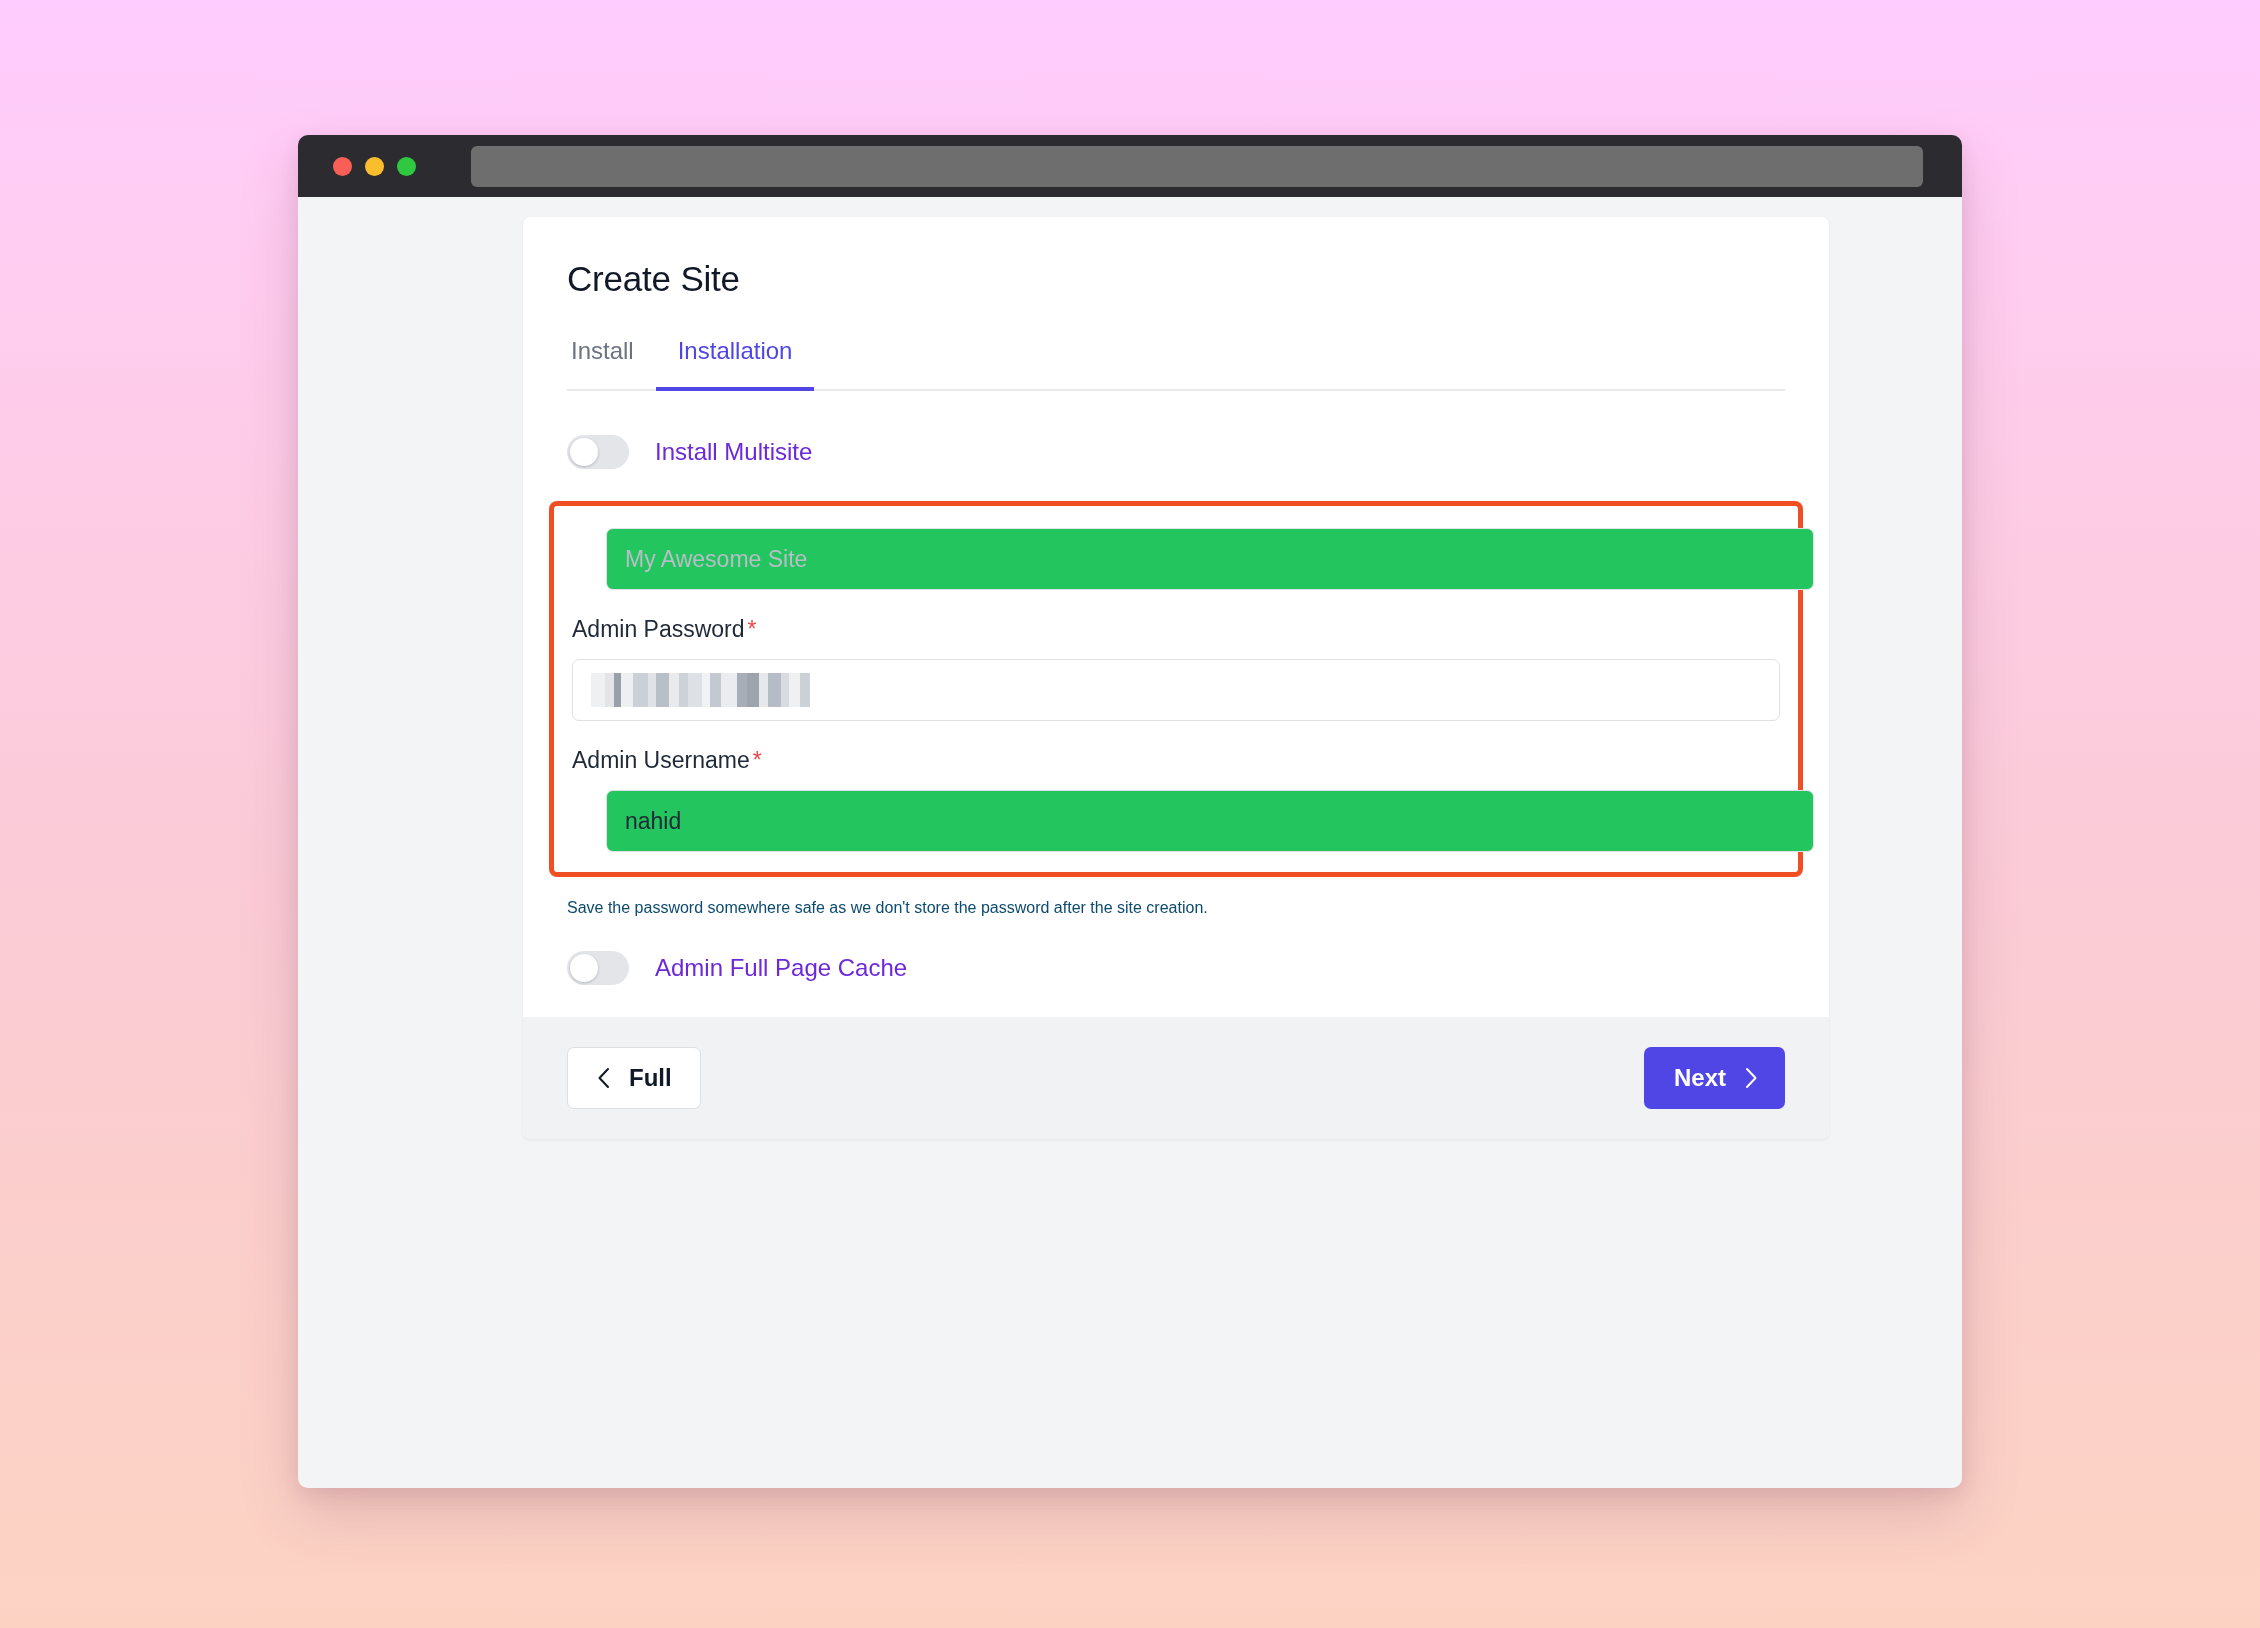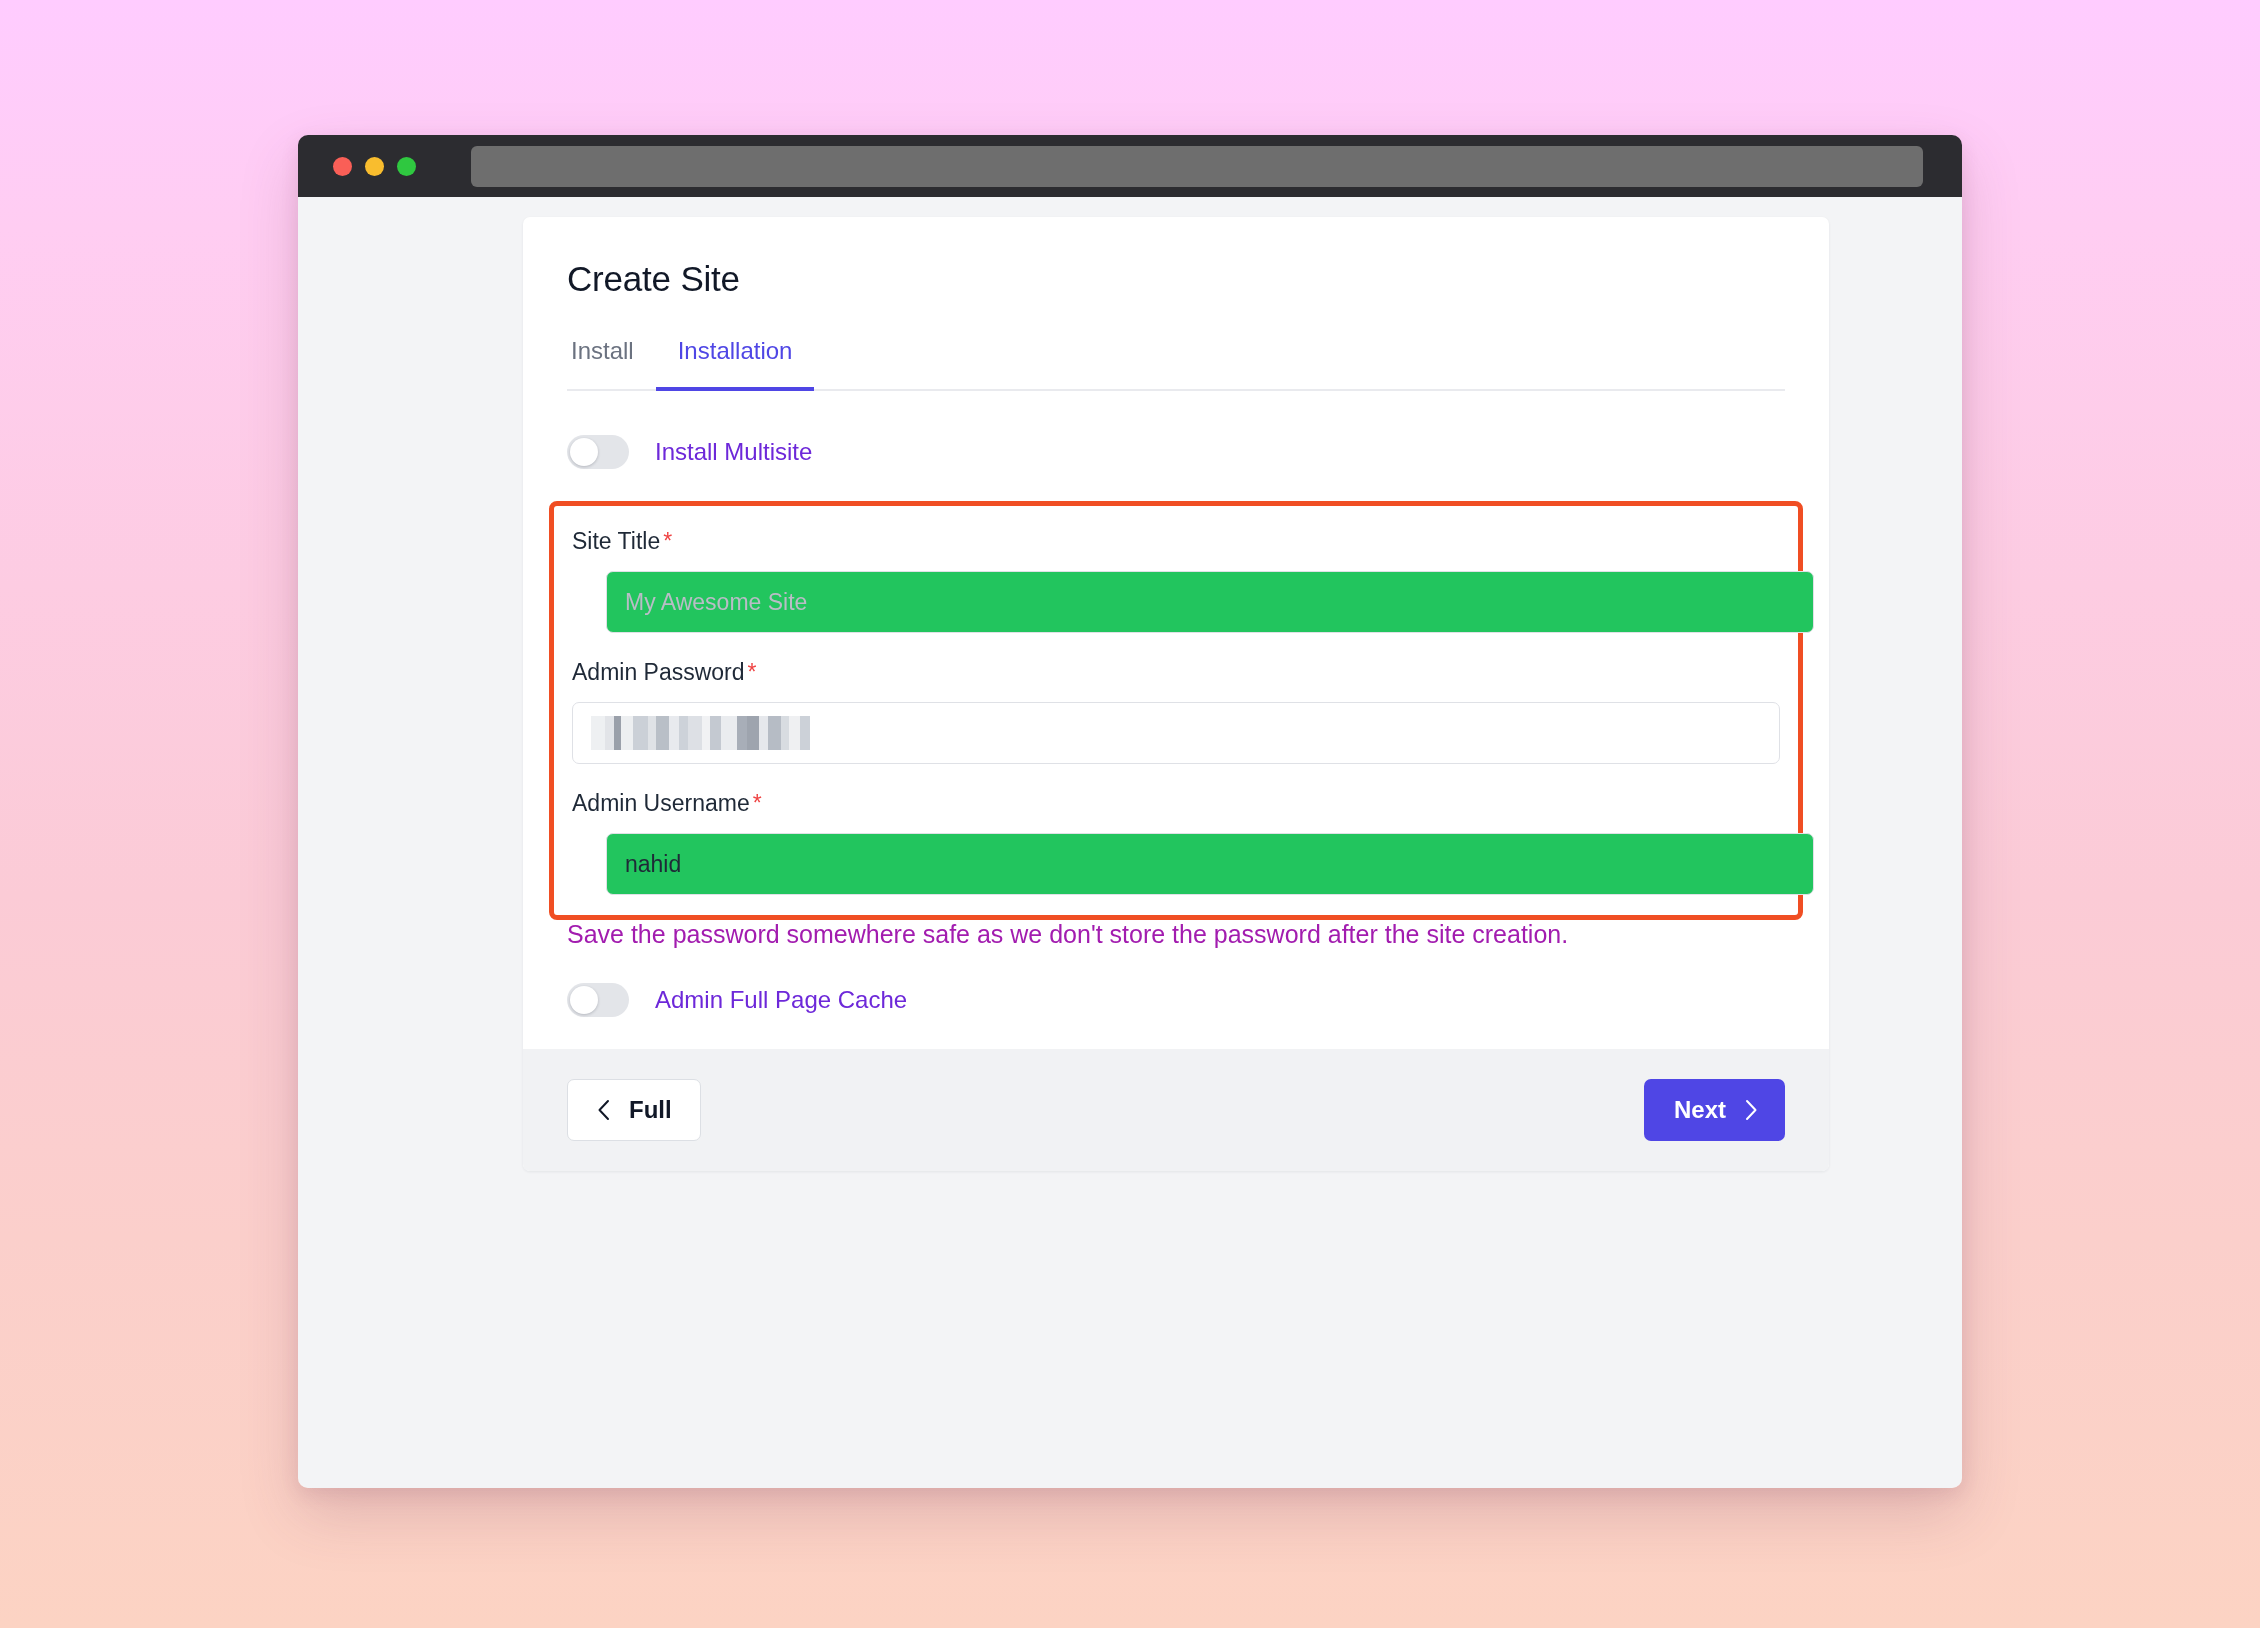--- a/index.html
+++ b/index.html
@@ -186,22 +186,23 @@
     background: #fff;
     display: flex;
     align-items: center;
     padding: 0 18px;
     overflow: hidden;
   }
   .blocks { display: flex; align-items: center; height: 34px; }
   .blocks i { display: block; height: 100%; }
 
   .hint {
-    font-size: 25px;
-    color: #a21caf;
+    font-size: 16px;
+    color: #0c4a6e;
+    margin-top: 22px;
     margin-bottom: 34px;
   }
 
   
   .card-footer {
     margin-top: 28px;
     background: #f1f2f4;
     padding: 30px 44px;
     display: flex;
     align-items: center;
@@ -262,23 +263,20 @@
         <div class="toggle-row">
           <button class="toggle">
             <span class="knob"></span>
           </button>
           <span class="toggle-label">Install Multisite</span>
         </div>
 
         <div class="field-group">
 
           <div class="field">
-            <label class="field-label">
-              <span>Site Title</span><span class="req">*</span>
-            </label>
             <input class="text-input" type="text" value="" placeholder="My Awesome Site" style="">
           </div>
 
 
           <div class="field">
             <label class="field-label">
               <span>Admin Password</span><span class="req">*</span>
             </label>
             <div class="redacted">
               <span class="blocks">

